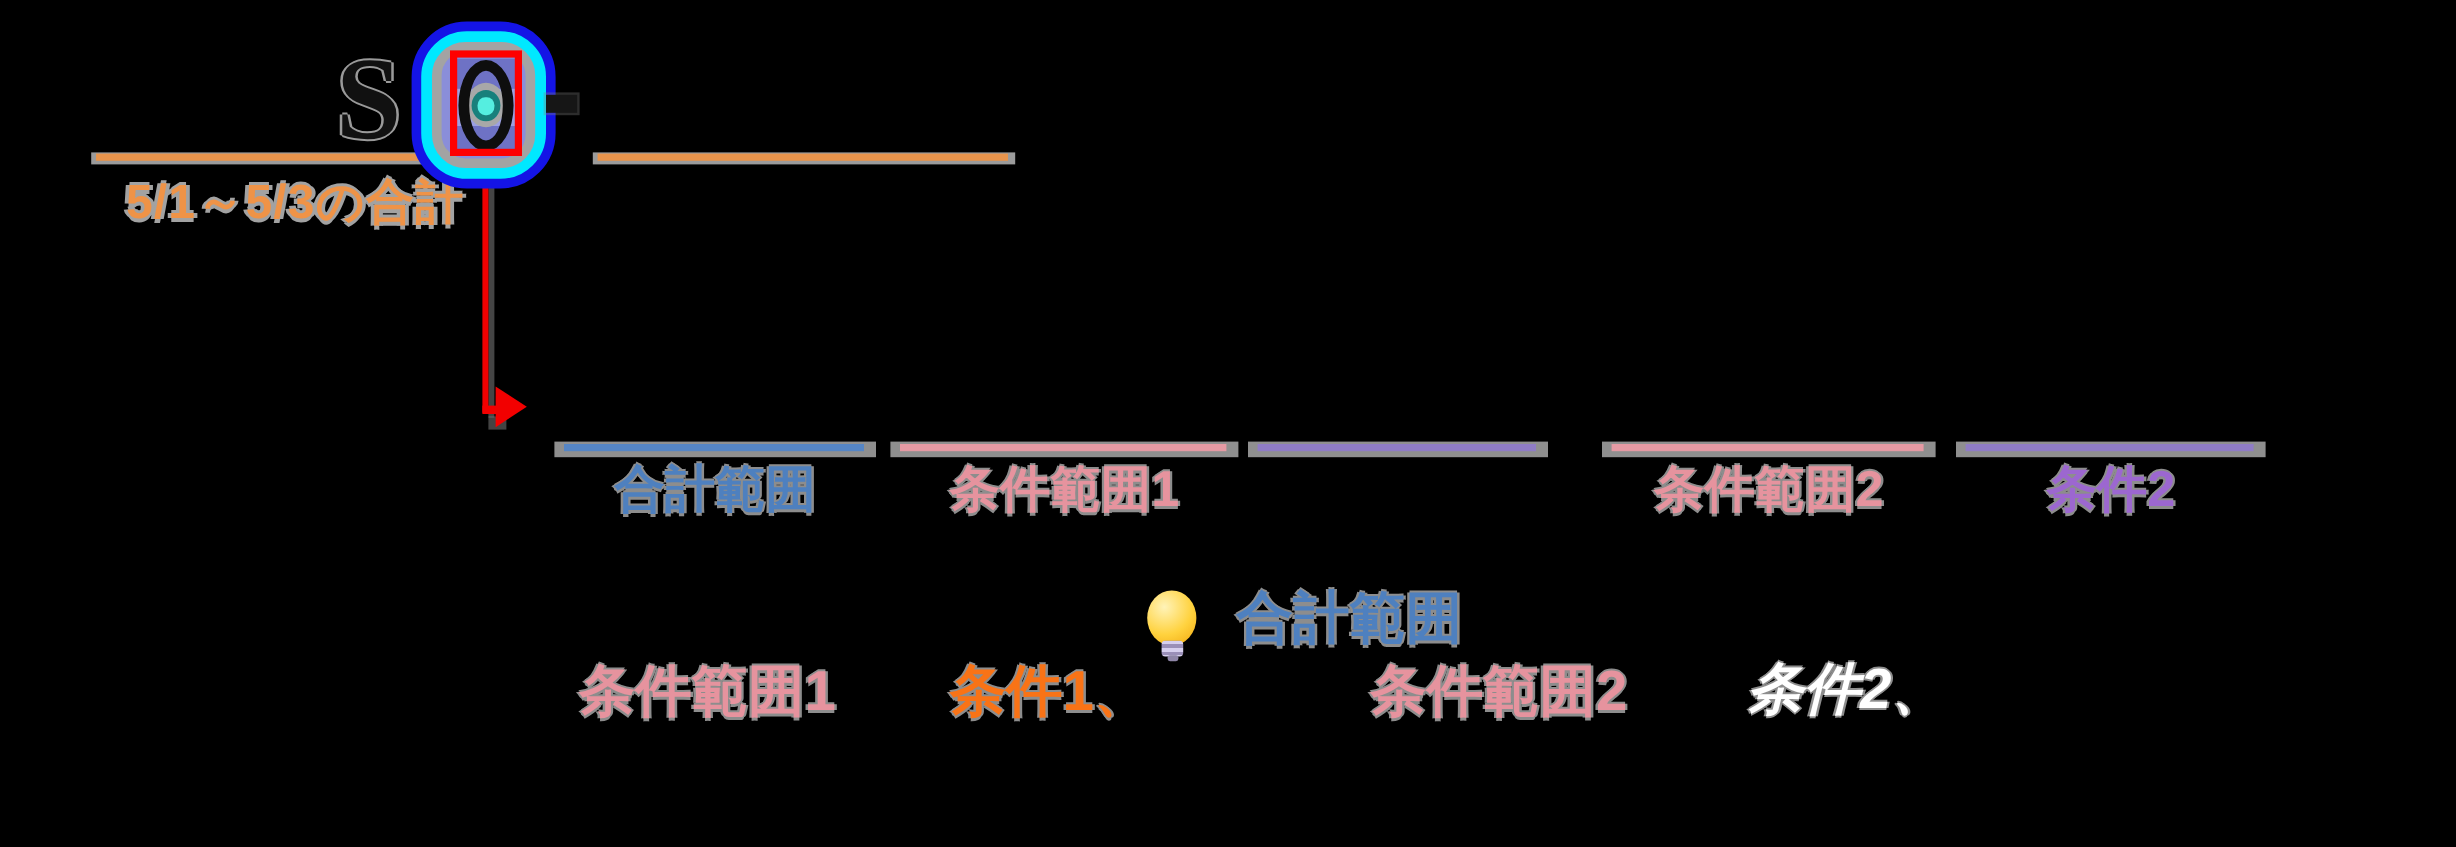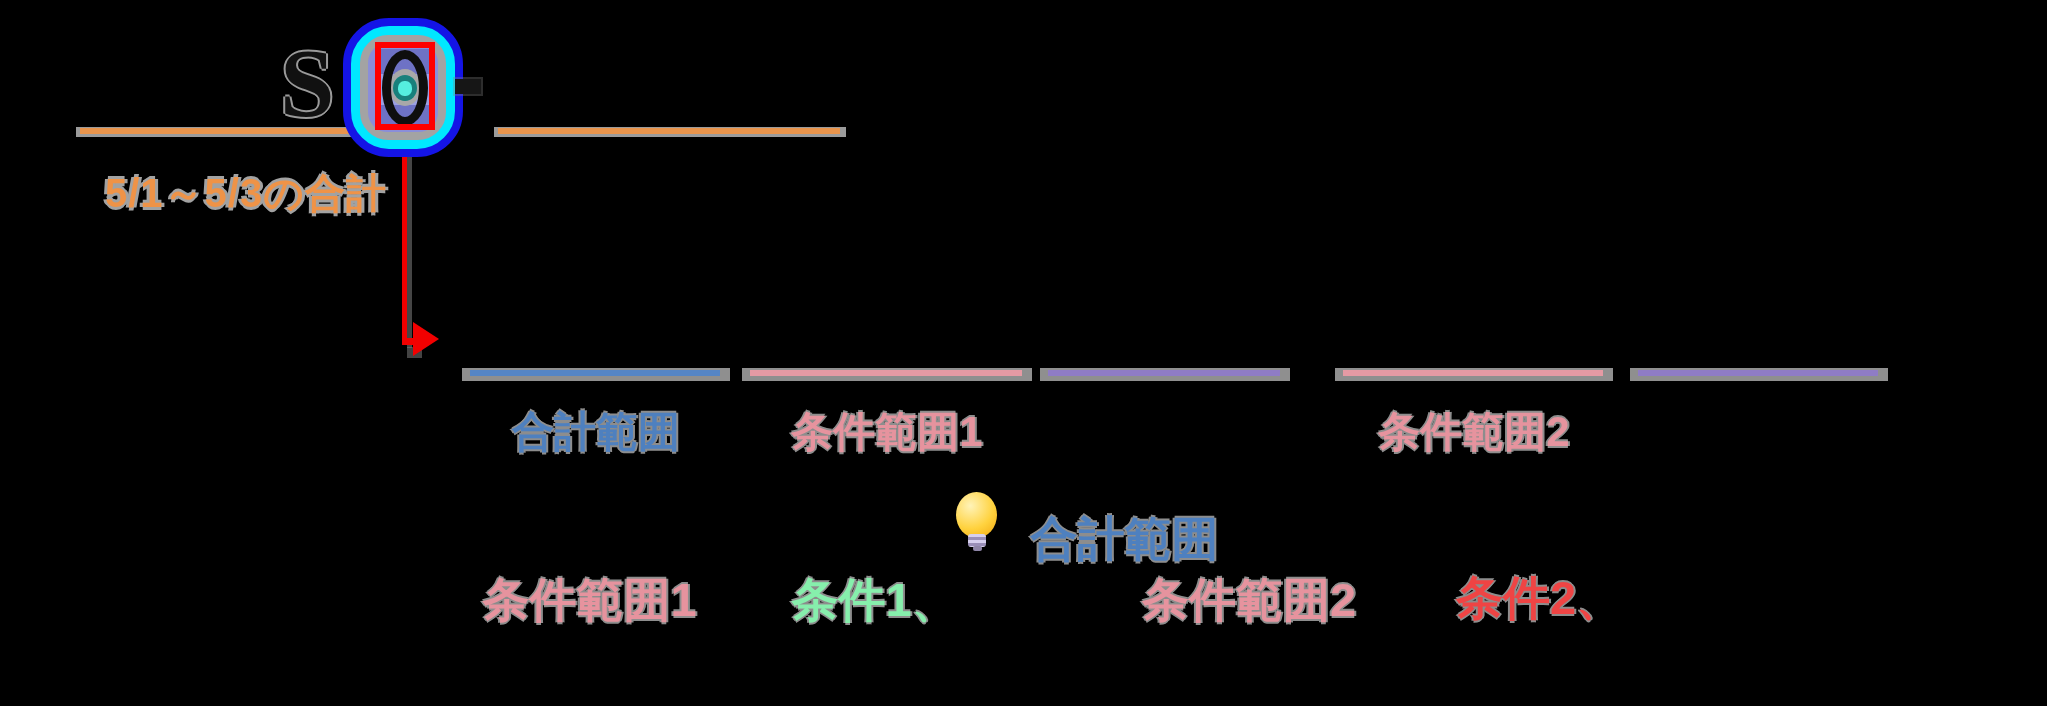--- a/index.html
+++ b/index.html
@@ -1,21 +1,21 @@
 <!DOCTYPE html>
 <html><head>
 <meta charset="utf-8">
 <style>
   html,body{margin:0;padding:0;background:#000;}
   #stage{
     position:relative;width:2047px;height:706px;background:#000;
     overflow:hidden;font-family:"Liberation Sans",sans-serif;font-weight:bold;
   }
   .abs{position:absolute;box-sizing:border-box;}
-  .ctr{text-align:center;line-height:1.05;margin-top:24px;}
+  .ctr{text-align:center;line-height:1.05;}
 
   
   .uwrap{background:#9b9b9b;height:10px;}
   .ucore{position:absolute;left:4px;top:1px;height:6px;right:6px;}
   .top-label{font-size:40px;letter-spacing:1px;
     text-shadow:3px 0 0 #a2a2a2,-3px 0 0 #a2a2a2,0 3px 0 #a2a2a2,0 -3px 0 #a2a2a2;}
 
   
   .hl-outer{left:343px;top:18px;width:120px;height:139px;border:9px solid #1414e6;border-radius:46px;z-index:3;}
   .hl-cyan {left:351px;top:26px;width:104px;height:123px;border:10px solid #00e8ff;border-radius:38px;z-index:3;}
@@ -115,25 +115,26 @@
   </div>
 
   <div class="abs seg-wrap w4">
     <div class="seg-core" style="background: rgb(229, 154, 164);"></div>
   </div>
   <div class="abs ctr arg-label l4" style="color: rgb(230, 147, 158);">条件範囲2</div>
 
   <div class="abs seg-wrap w5">
     <div class="seg-core" style="background: rgb(143, 124, 197);"></div>
   </div>
+  <div class="abs ctr arg-label l5" style="color: rgb(156, 103, 208);">条件2</div>
 
   <div class="abs bulb-glass"></div>
   <div class="abs bulb-neck"></div>
   <div class="abs bulb-tip"></div>
 
   <div class="abs ctr hint-label h-sum" style="color: rgb(78, 128, 191);">合計範囲</div>
 
   <div class="abs ctr hint-label h-cr1" style="color: rgb(230, 147, 158);">条件範囲1</div>
-  <div class="abs ctr hint-label h-c1" style="color: #86efac;">条件1、</div>
+  <div class="abs ctr hint-label h-c1" style="color: #f97316;">条件1、</div>
   <div class="abs ctr hint-label h-cr2" style="color: rgb(230, 147, 158);">条件範囲2</div>
-  <div class="abs ctr hint-label h-c2" style="color: #ef4444;">条件2、</div>
+  <div class="abs ctr hint-label h-c2" style="color: #ffffff; font-style: italic;">条件2、</div>
 
 </div>
 
 </body></html>

